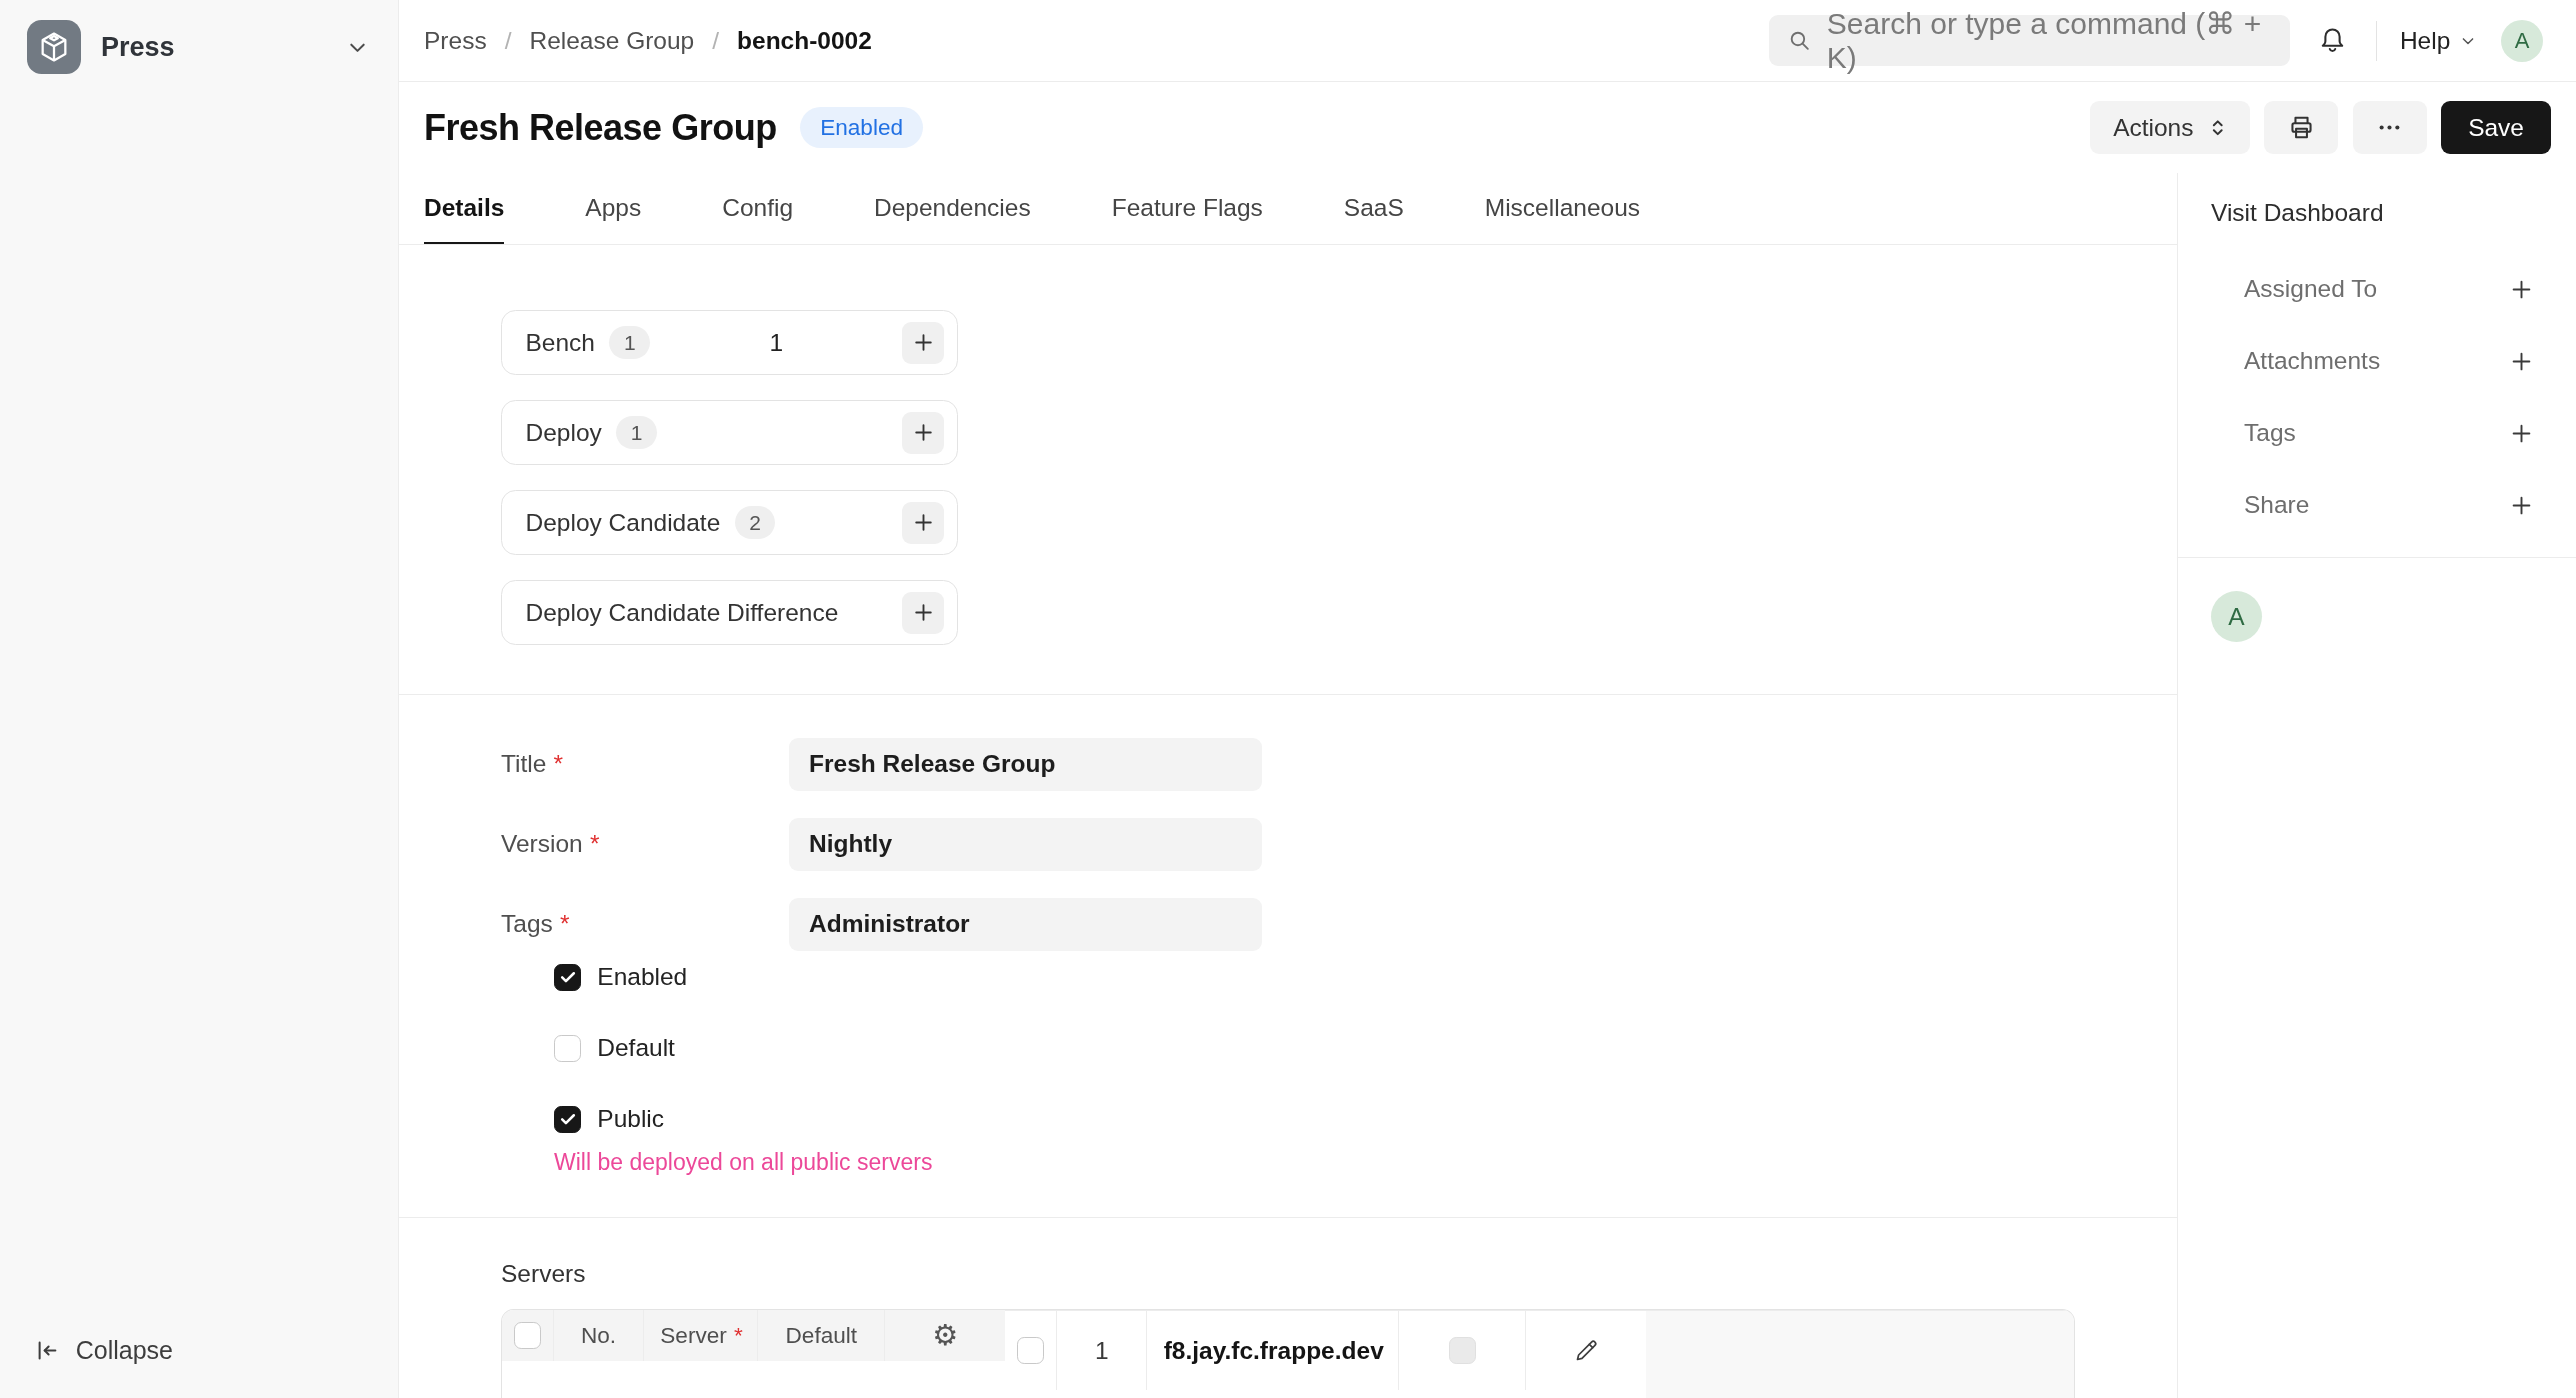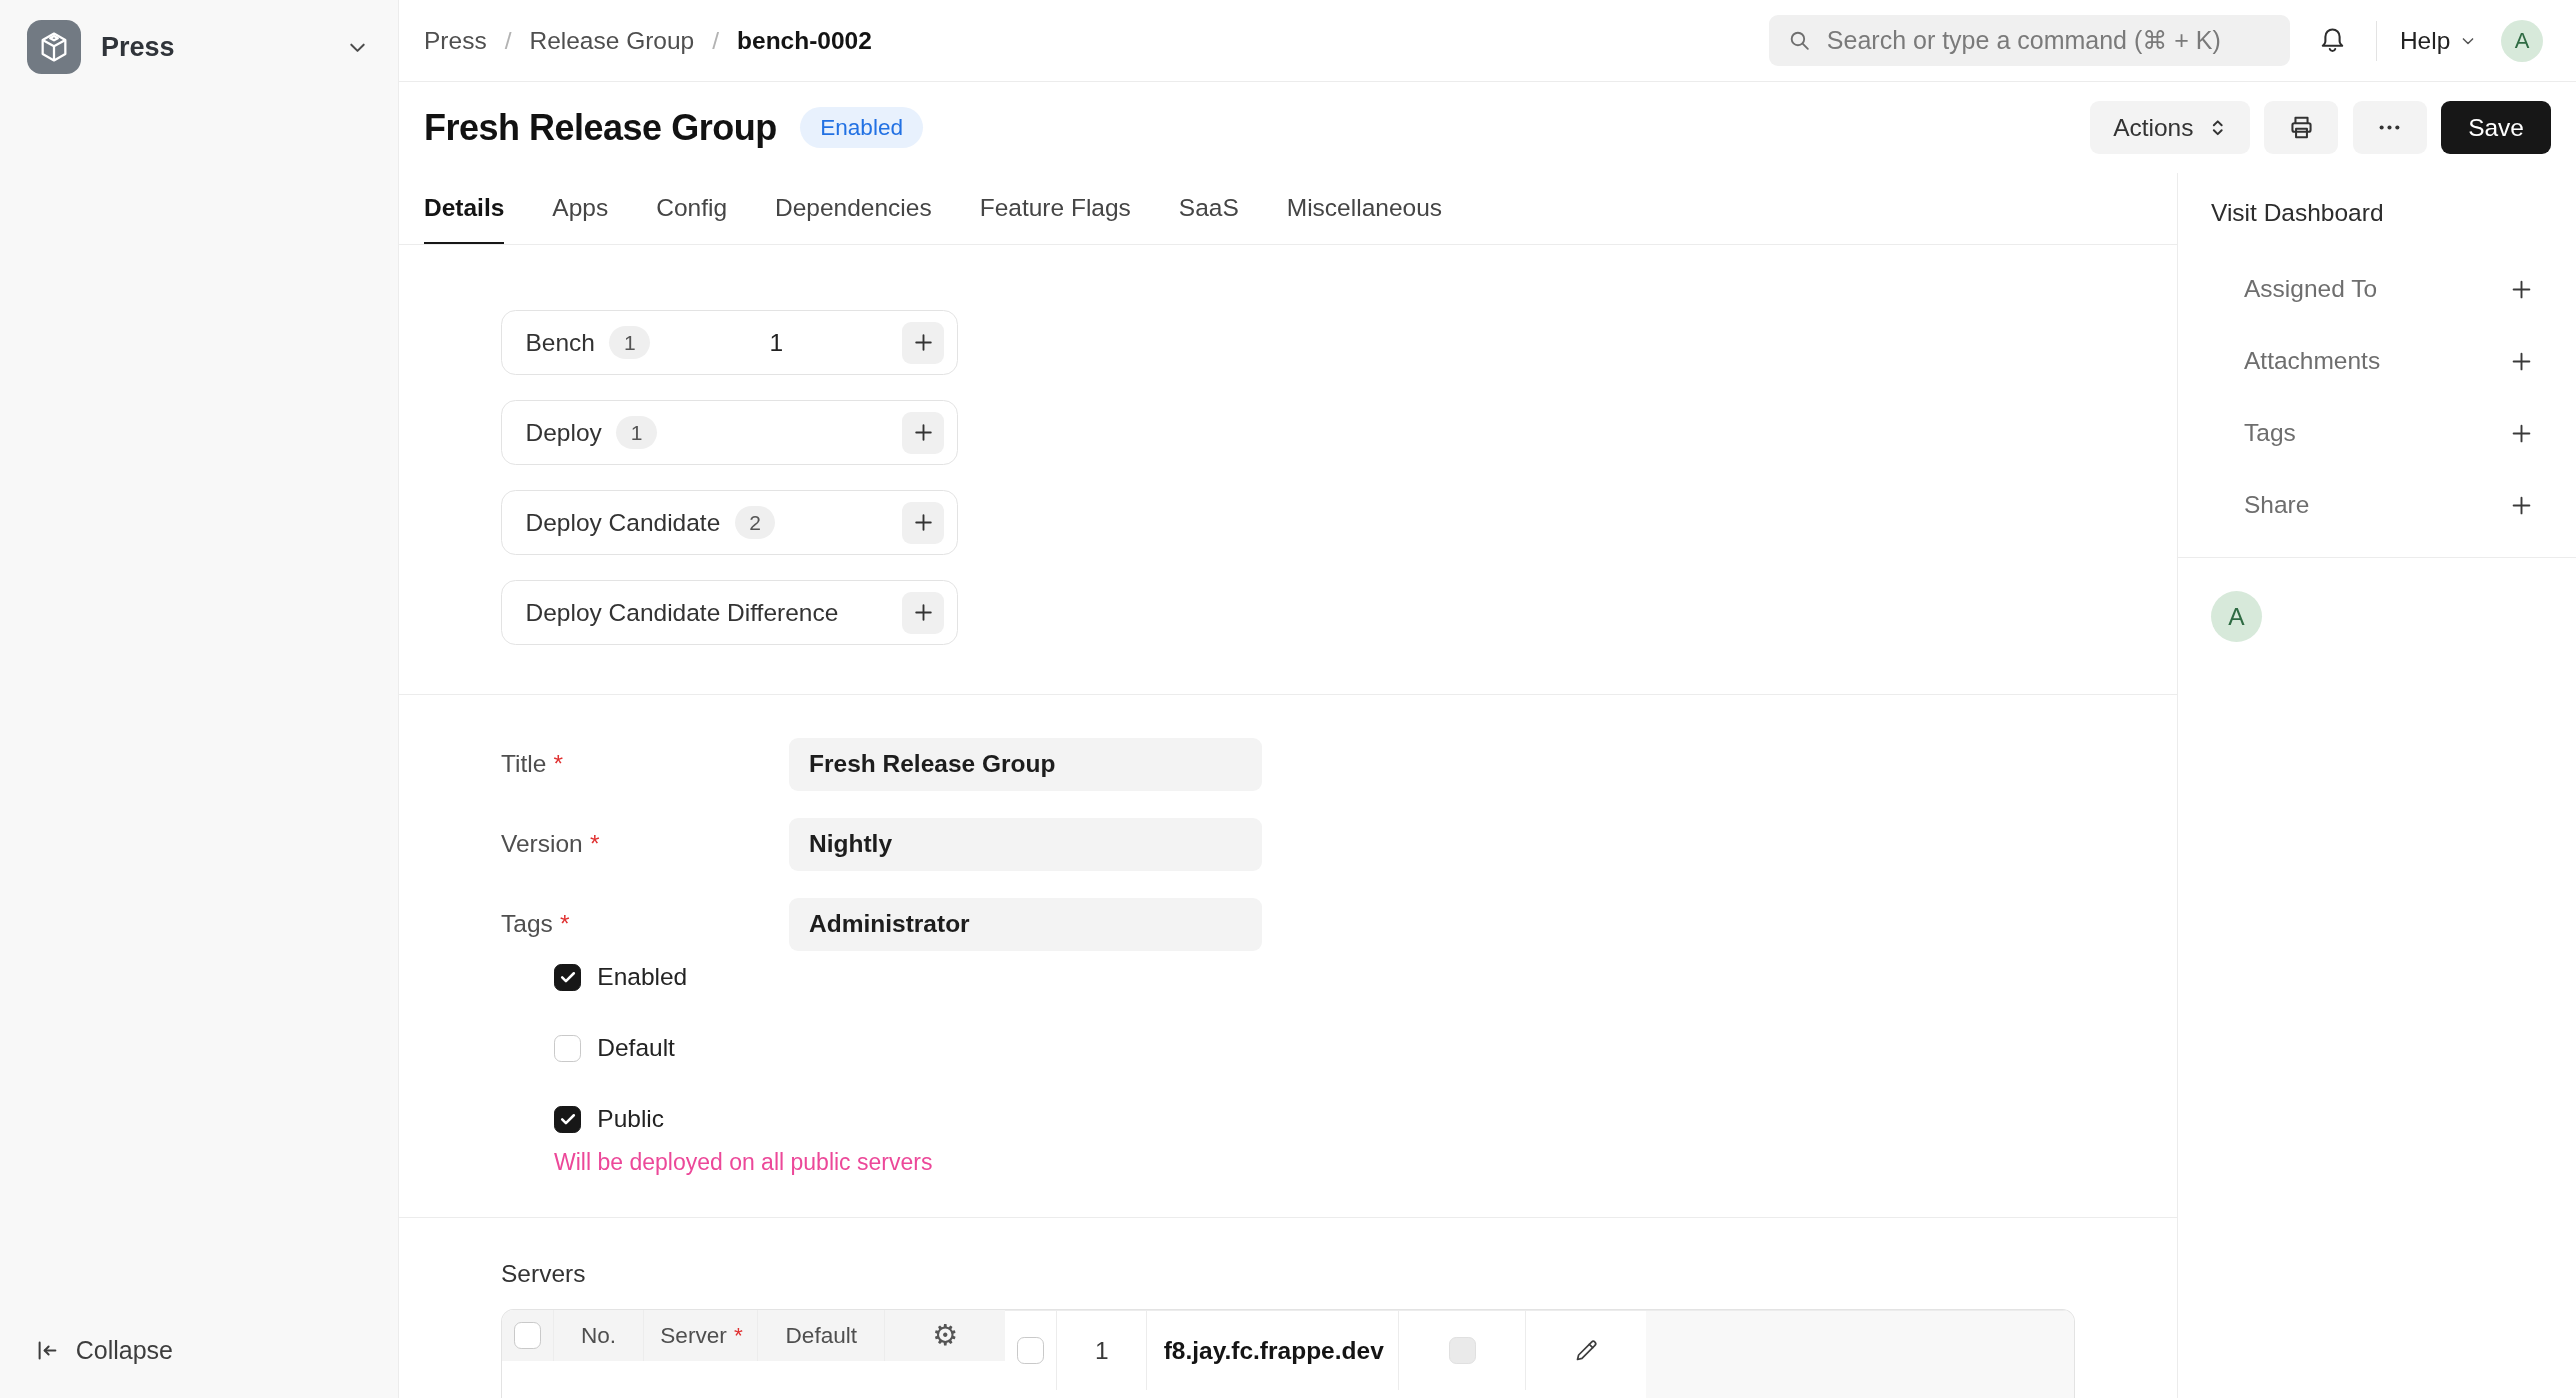--- a/index.html
+++ b/index.html
@@ -35,21 +35,21 @@
     display:flex; align-items:center; padding:0 33px 0 25px;
   }
   .breadcrumb { display:flex; align-items:center; gap:18px; font-size:24.5px; color:#4f4f4f; }
   .crumb { cursor:pointer; }
   .crumb-sep { color:#b3b3b3; }
   .crumb-current { color:#141414; font-weight:600; }
   .topbar-right { margin-left:auto; display:flex; align-items:center; gap:23.5px; }
   .searchbox {
     width:521px; height:51px; background:#f0f0f0; border-radius:9px;
     display:flex; align-items:center; gap:14.5px; padding:0 18px;
-    color:#7a7a7a; font-size:25px; cursor:text;
+    color:#7a7a7a; font-size:30px; cursor:text;
   }
   .bell { color:#2d2d2d; cursor:pointer; padding:3.6px; }
   .top-divider { width:0.9px; height:40px; background:#e3e3e3; }
   .help { display:flex; align-items:center; gap:7.2px; font-size:24.5px; color:#222; cursor:pointer; }
   .avatar {
     width:42px; height:42px; border-radius:50%;
     display:flex; align-items:center; justify-content:center;
     font-size:22px; cursor:pointer;
   }
 
@@ -62,21 +62,21 @@
     font-size:24.5px; color:#333; display:flex; align-items:center; justify-content:center;
     font-family:inherit; cursor:pointer;
   }
   .btn-actions { padding:0 20px 0 23.5px; gap:12.7px; }
   .btn-icon-only { width:74px; }
   .btn-save { padding:0 27px; font-weight:500; }
 
   .body-row { flex:1; display:flex; min-height:0; }
   .content { flex:1; min-width:0; display:flex; flex-direction:column; }
 
-  .tabs { height:72px; flex:0 0 72px; display:flex; align-items:flex-end; gap:48px; padding:0 25px; border-bottom:0.9px solid #ececec; }
+  .tabs { height:72px; flex:0 0 72px; display:flex; align-items:flex-end; gap:81px; padding:0 25px; border-bottom:0.9px solid #ececec; }
   .tab { font-size:24.5px; color:#454545; padding-bottom:20px; border-bottom:2.7px solid transparent; cursor:pointer; white-space:nowrap; }
   .tab.active { color:#141414; font-weight:600; border-bottom-color:#171717; }
 
   .content-scroll { flex:1; overflow:hidden; padding:0 102px; display:flex; flex-direction:column; }
 
   .links-grid { margin-top:65px; width:457px; display:flex; flex-direction:column; gap:25px; }
   .link-card {
     height:65px; border:0.9px solid #e3e3e3; border-radius:14.5px;
     display:flex; align-items:center; gap:14.5px; padding:0 12.7px 0 23.5px; cursor:pointer;
   }

